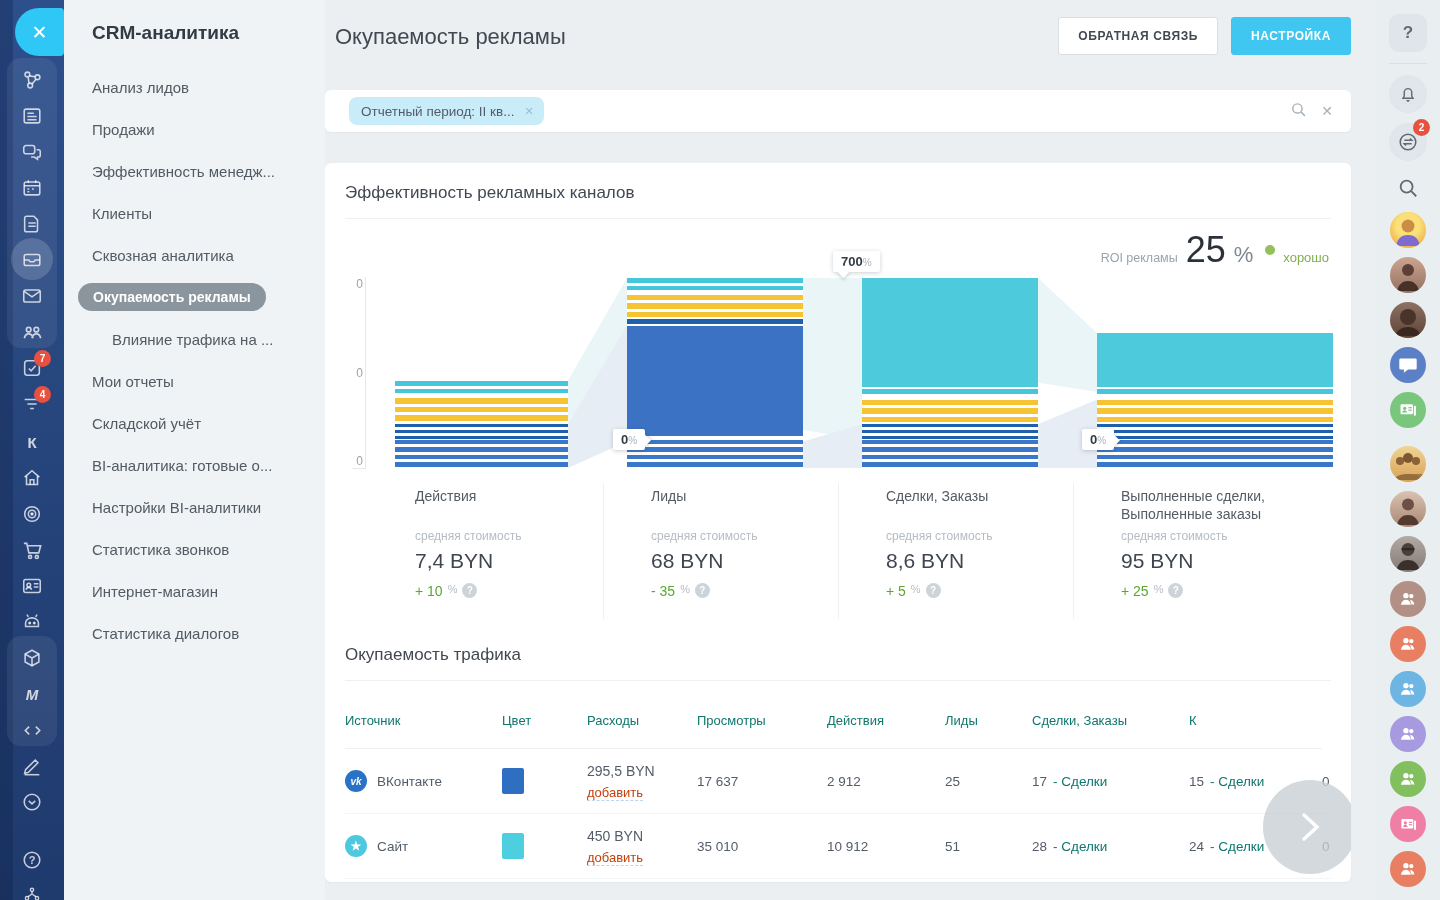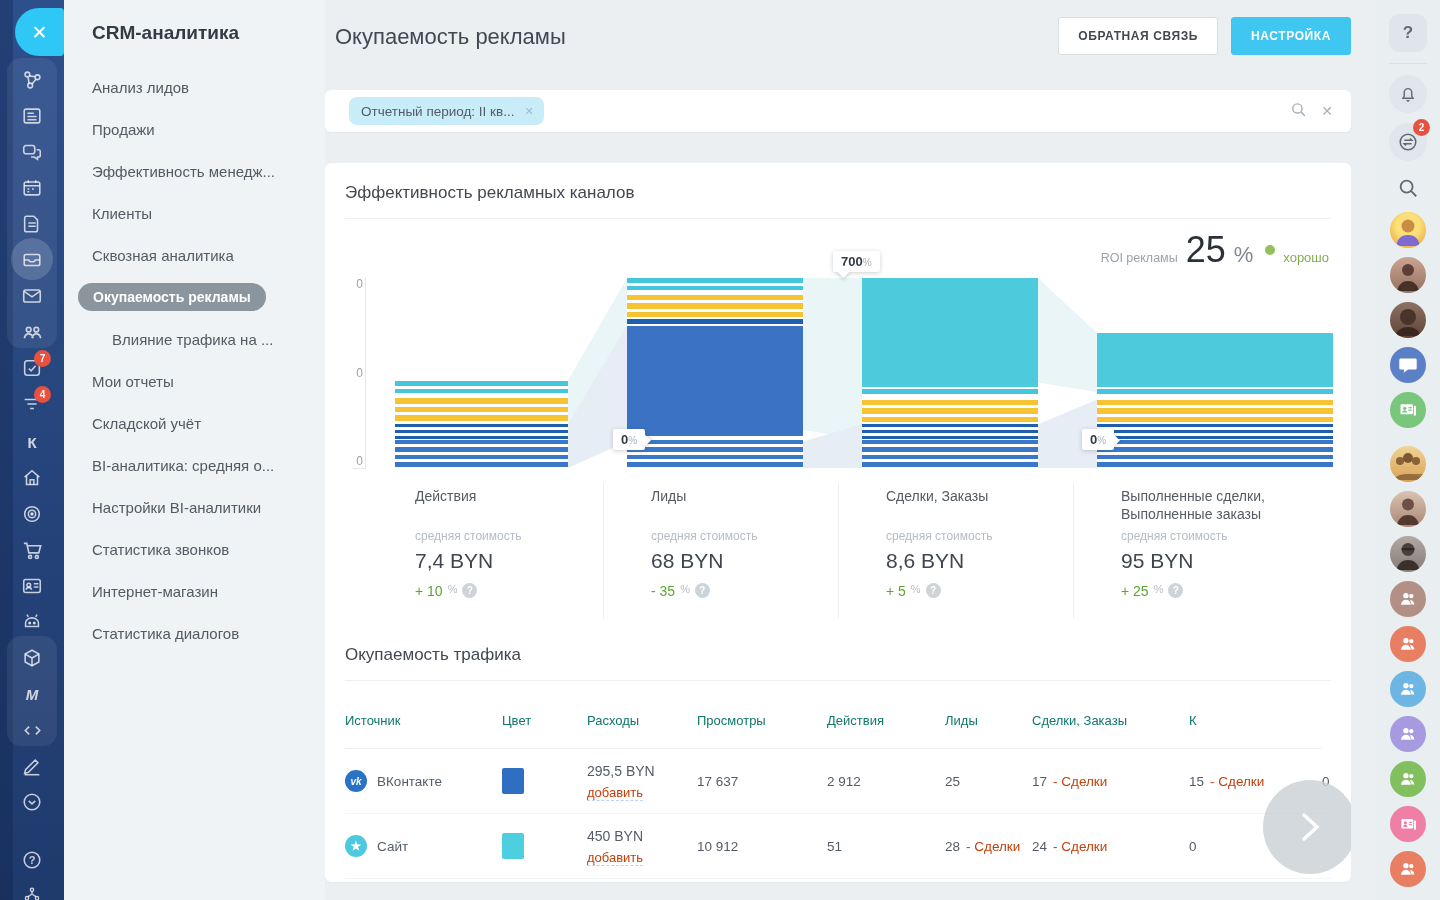--- a/index.html
+++ b/index.html
@@ -124,21 +124,21 @@
   .t-cell.top { align-items:flex-start; padding-top:14px; }
   .src { display:flex; align-items:center; gap:10px; }
   .src-ic { width:22px; height:22px; border-radius:50%; color:#fff; font-size:10px;
     font-weight:bold; display:flex; align-items:center; justify-content:center; }
   .src-ic.vk { background:#2a72c6; font-style:italic; }
   .src-ic.site { background:#4cc9de; font-size:12px; }
   .swatch { width:22px; height:26px; border-radius:2px; }
   .exp-val { font-size:14px; color:#535c69; }
   .add-link { display:inline-block; margin-top:6px; font-size:13px; color:#c2410c;
     border-bottom:1px dashed #bcd5ec; cursor:pointer; }
-  .num-suffix { color:#c2410c; margin-left:6px; }
+  .num-suffix { color:#0f766e; margin-left:6px; }
   .next-btn { position:absolute; left:938px; top:617px; width:94px; height:94px;
     border-radius:50%; background:rgba(199,206,212,.78); z-index:6; cursor:pointer;
     display:flex; align-items:center; justify-content:center; }
   .next-btn svg { stroke:#fff; fill:none; stroke-width:3.5; stroke-linecap:round; }
 
   
   .rrail { position:absolute; left:1376px; top:0; width:64px; height:900px;
     background:#e9eef0; z-index:20; display:flex; flex-direction:column; align-items:center; }
   .r-help { margin-top:14px; width:38px; height:38px; border-radius:10px; background:#dfe5e8;
     color:#5f6b74; font-size:17px; font-weight:bold; display:flex; align-items:center;
@@ -333,21 +333,21 @@
     <li class="menu-item indent">
         <span>Влияние трафика на ...</span>
       </li>
     <li class="menu-item">
         <span>Мои отчеты</span>
       </li>
     <li class="menu-item">
         <span>Складской учёт</span>
       </li>
     <li class="menu-item">
-        <span>BI-аналитика: средняя о...</span>
+        <span>BI-аналитика: готовые о...</span>
       </li>
     <li class="menu-item">
         <span>Настройки BI-аналитики</span>
       </li>
     <li class="menu-item">
         <span>Статистика звонков</span>
       </li>
     <li class="menu-item">
         <span>Интернет-магазин</span>
       </li>
@@ -547,20 +547,21 @@
                   <span class="src-ic site">★</span>
                   <span>Сайт</span>
                 </span>
               </div>
             <div class="t-cell">
                 <span class="swatch" style="background:#4dcfdf"></span>
               </div>
             <div class="t-cell top">
                 <span><span class="exp-val">450 BYN</span><br><span class="add-link">добавить</span></span>
               </div>
+            <div class="t-cell">35 010</div>
             <div class="t-cell">10 912</div>
             <div class="t-cell">51</div>
             <div class="t-cell">
                 <span>28</span>
                 <span class="num-suffix">- Сделки</span>
               </div>
             <div class="t-cell">
                 <span>24</span>
                 <span class="num-suffix">- Сделки</span>
               </div>

